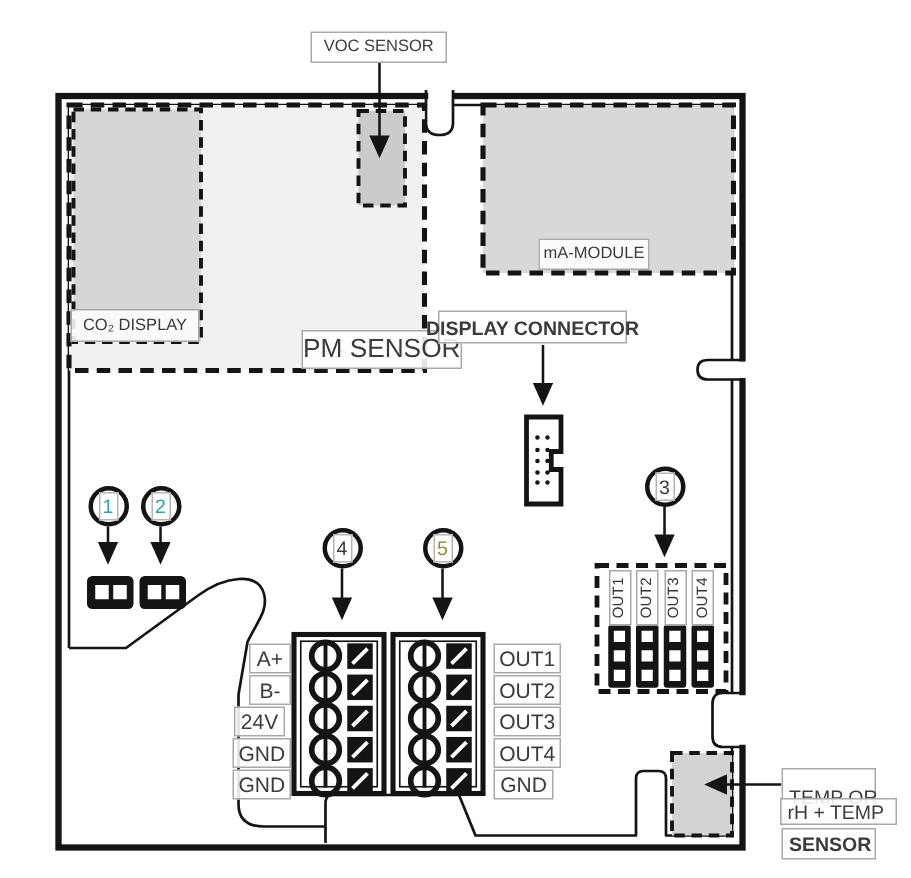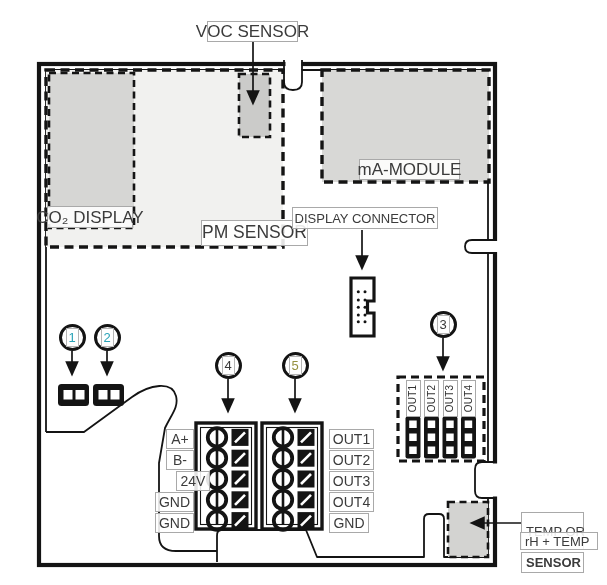--- a/index.html
+++ b/index.html
@@ -7,21 +7,21 @@
     position:relative;width:607px;height:585px;background:#fff;overflow:hidden;
     font-family:"Liberation Sans", sans-serif;color:#3b3b3b;
   }
   #board-svg{position:absolute;left:0;top:0;}
   .lbl{
     position:absolute;display:flex;align-items:center;justify-content:center;
     background:rgba(255,255,255,0.88);border:1px solid #a9a9a9;
     color:#3b3b3b;box-sizing:border-box;line-height:1;white-space:nowrap;
   }
   .lbl.left-align{justify-content:flex-start;padding-left:4px;}
-  .f12{font-size:17px;}
+  .f12{font-size:11px;}
   .f13{font-size:13px;}
   .f14{font-size:14px;}
   .f17{font-size:17.5px;}
   .callout{
     position:absolute;width:27px;height:27px;border-radius:50%;
     border:3px solid #141414;background:#fff;box-sizing:border-box;
     display:flex;align-items:center;justify-content:center;
   }
   .callout .numbox{
     width:13px;height:19px;background:#fff;border:1px solid #b5b5b5;
@@ -216,30 +216,30 @@
   <div class="callout" style="left:214.5px;top:351.5px;">
     <span class="numbox" style="color: rgb(58, 58, 58);">4</span>
   </div>
   <div class="callout" style="left:281.5px;top:351.5px;">
     <span class="numbox" style="color: rgb(150, 145, 63);">5</span>
   </div>
 
   <div class="lbl f12" style="left:207px;top:21px;width:91px;height:21px;">VOC SENSOR</div>
   <div class="lbl f12" style="left:47px;top:206px;width:86px;height:22px;">CO₂ DISPLAY</div>
   <div class="lbl f17" style="left:172px;top:220px;width:107px;height:26px;margin-left:29px;">PM SENSOR</div>
-  <div class="lbl f12" style="left:359px;top:159px;width:101px;height:21px;">mA-MODULE</div>
-  <div class="lbl f13" style="left:292px;top:207px;width:146px;height:22px;">DISPLAY CONNECTOR</div>
+  <div class="lbl f12" style="left:359px;top:159px;width:74px;height:21px;">mA-MODULE</div>
+  <div class="lbl f13" style="left:292px;top:207px;width:126px;height:22px;font-weight:bold;">DISPLAY CONNECTOR</div>
 
   <div class="lbl f13 left-align" style="left:521px;top:512px;width:63px;height:38px;">TEMP OR</div>
   <div class="lbl f13 left-align" style="left:520px;top:532px;width:78px;height:18px;">rH + TEMP</div>
   <div class="lbl f13 left-align" style="left:521px;top:552px;width:63px;height:21px;font-weight:bold;">SENSOR</div>
 
   <div class="lbl f14" style="left:166px;top:429px;width:28px;height:20px;">A+</div>
   <div class="lbl f14" style="left:166px;top:450px;width:28px;height:20px;">B-</div>
-  <div class="lbl f14" style="left:176px;top:471px;width:34px;height:20px;">24V</div>
+  <div class="lbl f14" style="left:156px;top:471px;width:34px;height:20px;">24V</div>
   <div class="lbl f14" style="left:155px;top:492px;width:39px;height:20px;">GND</div>
   <div class="lbl f14" style="left:155px;top:513px;width:39px;height:20px;">GND</div>
 
   <div class="lbl f14" style="left:329px;top:429px;width:45px;height:20px;">OUT1</div>
   <div class="lbl f14" style="left:329px;top:450px;width:45px;height:20px;">OUT2</div>
   <div class="lbl f14" style="left:329px;top:471px;width:45px;height:20px;">OUT3</div>
   <div class="lbl f14" style="left:329px;top:492px;width:45px;height:20px;">OUT4</div>
   <div class="lbl f14" style="left:329px;top:513px;width:40px;height:20px;">GND</div>
 
   <div class="vlabel" style="left:405.5px;top:380px;">

